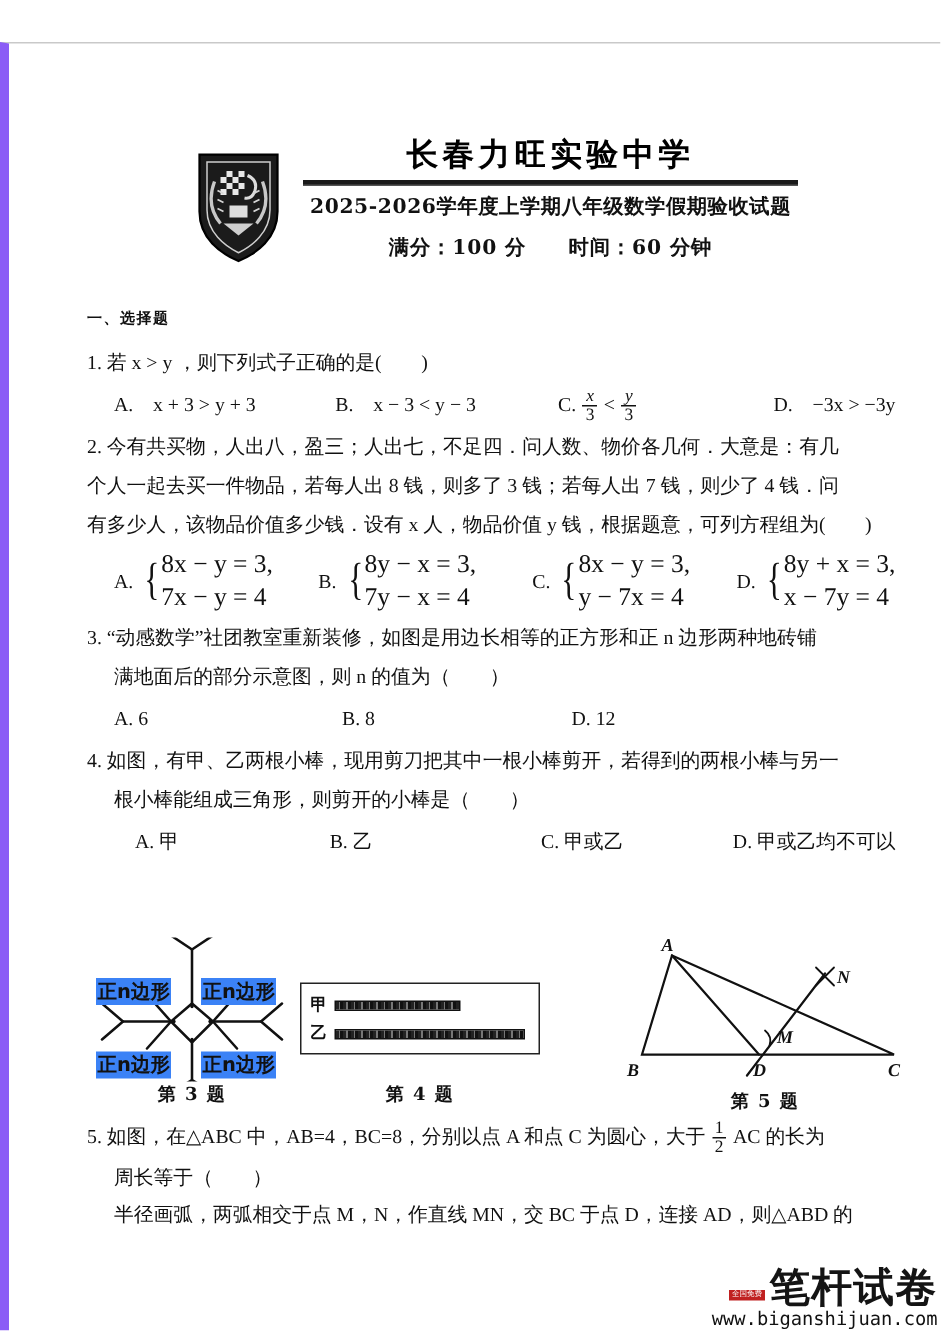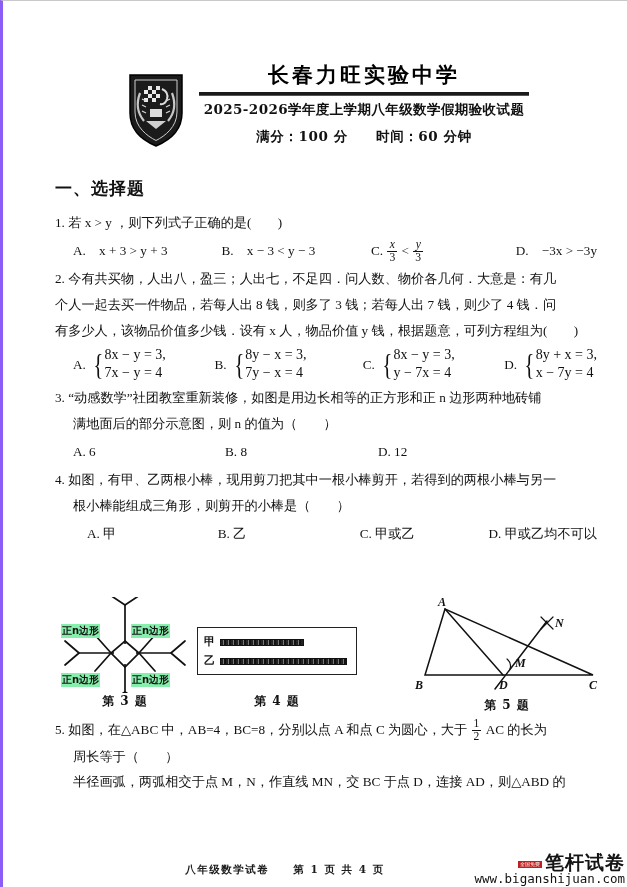--- a/index.html
+++ b/index.html
@@ -9,24 +9,25 @@
   body {
     width: 627px; height: 887px;
     position: relative;
     font-family: "Liberation Serif", "DejaVu Serif", serif;
     color: #111;
     overflow: hidden;
   }
   .page {
     position: absolute;
     inset: 0;
-    border-left: 3px solid #8b5cf6;
+    border-left: 6px solid #8b5cf6;
     border-top: 1px solid #c9c9c9;
     box-sizing: border-box;
     background: #fff;
+    margin-top: 28px;
   }
 
   
   .header {
     position: relative;
     padding-top: 62px;
     height: 102px;
   }
   .emblem {
     position: absolute;
@@ -72,21 +73,21 @@
 
   
   .content {
     position: absolute;
     left: 52px; right: 30px;
     top: 176px;
   }
   .section-title {
     font-family: Liberation Serif, serif;
     font-weight: bold;
-    font-size: 17px;
+    font-size: 10px;
     letter-spacing: 1px;
     margin-bottom: 10px;
   }
   .q {
     font-size: 13.2px;
     line-height: 1.95;
     margin-bottom: 2px;
   }
   .q .stem { display: block; text-indent: 0; }
   .q .cont { display: block; padding-left: 18px; }
@@ -129,21 +130,21 @@
   }
   .sys .brace {
     font-size: 30px;
     line-height: 1;
     font-weight: 300;
     transform: scaleX(0.7);
     margin-right: -1px;
   }
   .sys .eqs {
     display: inline-block;
-    font-size: 14px;
+    font-size: 17px;
     line-height: 1.35;
     text-align: left;
   }
   .opts.sysrow { line-height: 1.3; align-items: center; }
   .opts.sysrow .lbl { display: inline-block; vertical-align: middle; }
 
   
   .figures {
     position: absolute;
     left: 52px; right: 22px;
@@ -159,23 +160,23 @@
     letter-spacing: 1px;
   }
   #fig3 { left: 0px; top: 0px; width: 140px; }
   #fig4 { left: 142px; top: 30px; width: 160px; }
   #fig5 { left: 352px; top: 0px; width: 200px; }
 
   .ngon-lbl {
     position: absolute;
     font-family: "DejaVu Sans", sans-serif;
     font-weight: bold;
-    font-size: 10px;
-    white-space: nowrap;
-    background: #86efac;
+    font-size: 13px;
+    white-space: nowrap;
+    background: #3b82f6;
     padding: 0 1px;
   }
 
   .stickbox {
     border: 1.5px solid #222;
     height: 46px;
     position: relative;
     background: #fff;
   }
   .stick-label {
@@ -210,21 +211,21 @@
   }
   .watermark {
     position: absolute;
     right: 2px; bottom: 2px;
     text-align: right;
     line-height: 1;
   }
   .wm-main {
     font-family: "DejaVu Sans", sans-serif;
     font-weight: bold;
-    font-size: 19px;
+    font-size: 27px;
     color: #141414;
     letter-spacing: 1px;
     white-space: nowrap;
   }
   .wm-badge {
     display: inline-block;
     font-family: "DejaVu Sans", sans-serif;
     font-size: 5px;
     color: #fff;
     background: #c02020;

